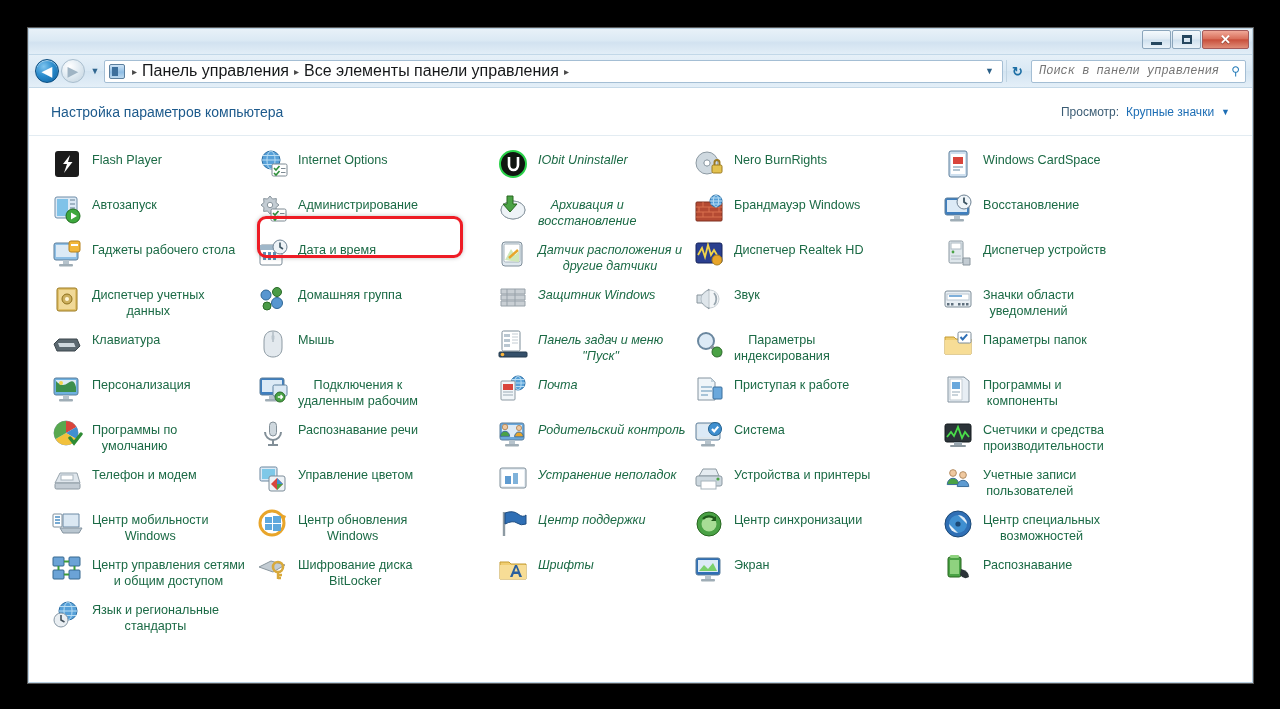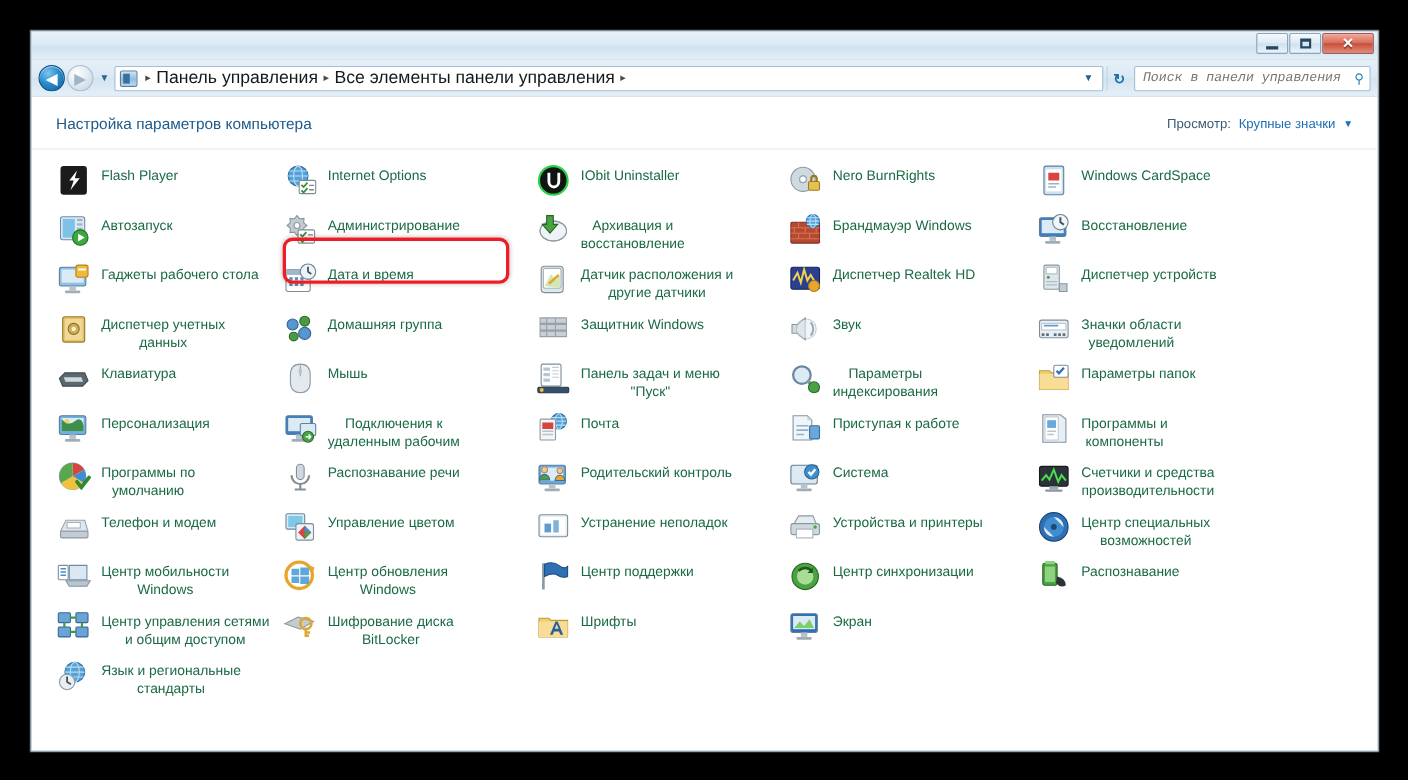--- a/index.html
+++ b/index.html
@@ -511,21 +511,21 @@
                 <svg viewBox="0 0 32 32" xmlns="http://www.w3.org/2000/svg">
                   <path d="M2 14 l12 -6 l14 4 l-12 7z" fill="#c3ccd3" stroke="#8a969e"></path>
         <circle cx="21" cy="14" r="5" fill="none" stroke="#d8a93b" stroke-width="2.6"></circle>
         <path d="M21 18 v8 M21 22 h4 M21 25 h3" stroke="#d8a93b" stroke-width="2.4"></path>
                 </svg>
               </span>
               <span class="label">Шифрование диска
 BitLocker</span>
             </div>
           </div>
-          <div class="col" style="left: 458px;">
+          <div class="col" style="left: 468px; font-style: italic;">
             <div class="item">
               <span class="ico">
                 <svg viewBox="0 0 32 32" xmlns="http://www.w3.org/2000/svg">
                   <circle cx="16" cy="16" r="13" fill="#101510" stroke="#2ad24a" stroke-width="2"></circle>
         <path d="M12 9 v8 a4.5 5 0 0 0 9 0 v-8" stroke="#ffffff" stroke-width="2.6" fill="none"></path>
                 </svg>
               </span>
               <span class="label">IObit Uninstaller</span>
             </div>
             <div class="item">
@@ -626,21 +626,21 @@
               <span class="ico">
                 <svg viewBox="0 0 32 32" xmlns="http://www.w3.org/2000/svg">
                   <path d="M3 9h9l2 2h15v15H3z" fill="#f0cd70" stroke="#c39b32"></path>
       <path d="M3 12h26v14H3z" fill="#f7dd96"></path>
                   <path d="M13 24 l5 -12 h2 l5 12 h-2.6 l-1.2 -3 h-4.5 l-1.2 3z M17.4 18.6 h3.4 l-1.7 -4.4z" fill="#2a5f9e"></path>
                 </svg>
               </span>
               <span class="label">Шрифты</span>
             </div>
           </div>
-          <div class="col" style="left: 687px;">
+          <div class="col" style="left: 664px;">
             <div class="item">
               <span class="ico">
                 <svg viewBox="0 0 32 32" xmlns="http://www.w3.org/2000/svg">
                   <circle cx="14" cy="15" r="11" fill="#cfd9e0" stroke="#8d9aa3"></circle>
       <circle cx="14" cy="15" r="3.08" fill="#ffffff" stroke="#8d9aa3"></circle>
         <circle cx="14" cy="15" r="3" fill="#ffffff" stroke="#9aa7b0"></circle>
         <rect x="19" y="17" width="10" height="8" rx="1.4" fill="#e3c24f" stroke="#9c7a20"></rect>
         <path d="M21.5 17 v-2.6 a2.5 2.5 0 0 1 5 0 V17" stroke="#9c7a20" stroke-width="2" fill="none"></path>
                 </svg>
               </span>
@@ -835,20 +835,32 @@
         <rect x="12" y="24" width="8" height="3" fill="#9aa7b0"></rect>
                   <rect x="8" y="27" width="16" height="2" rx="1" fill="#8a969e"></rect>
                 </svg>
               </span>
               <span class="label">Счетчики и средства
 производительности</span>
             </div>
             <div class="item">
               <span class="ico">
                 <svg viewBox="0 0 32 32" xmlns="http://www.w3.org/2000/svg">
+                  <circle cx="11" cy="10" r="3.3600000000000003" fill="#f0c9a0" stroke="#b48d63"></circle>
+      <path d="M5.225 21.55 a5.775 6.300000000000001 0 0 1 11.55 0z" fill="#4aa245" stroke="#3b6e9c"></path>
+                  <circle cx="21" cy="12" r="3.3600000000000003" fill="#f0c9a0" stroke="#b48d63"></circle>
+      <path d="M15.225 23.55 a5.775 6.300000000000001 0 0 1 11.55 0z" fill="#5e9bd1" stroke="#3b6e9c"></path>
+                </svg>
+              </span>
+              <span class="label">Учетные записи
+пользователей</span>
+            </div>
+            <div class="item">
+              <span class="ico">
+                <svg viewBox="0 0 32 32" xmlns="http://www.w3.org/2000/svg">
                   <circle cx="16" cy="16" r="13" fill="#2f6fb5" stroke="#1b4875"></circle>
         <circle cx="16" cy="16" r="9" fill="#3f8fd0"></circle>
         <path d="M16 7 a9 9 0 0 1 9 9z" fill="#ffffff" opacity="0.85"></path>
         <path d="M16 25 a9 9 0 0 1 -9 -9z" fill="#ffffff" opacity="0.85"></path>
         <circle cx="16" cy="16" r="2.6" fill="#1b4875"></circle>
                 </svg>
               </span>
               <span class="label">Центр специальных
 возможностей</span>
             </div>

